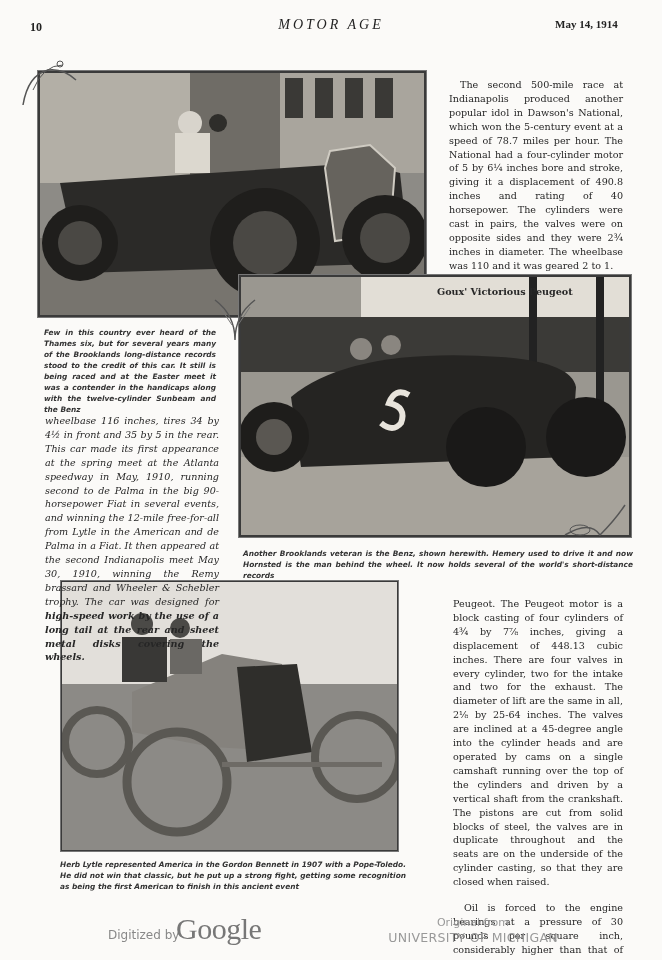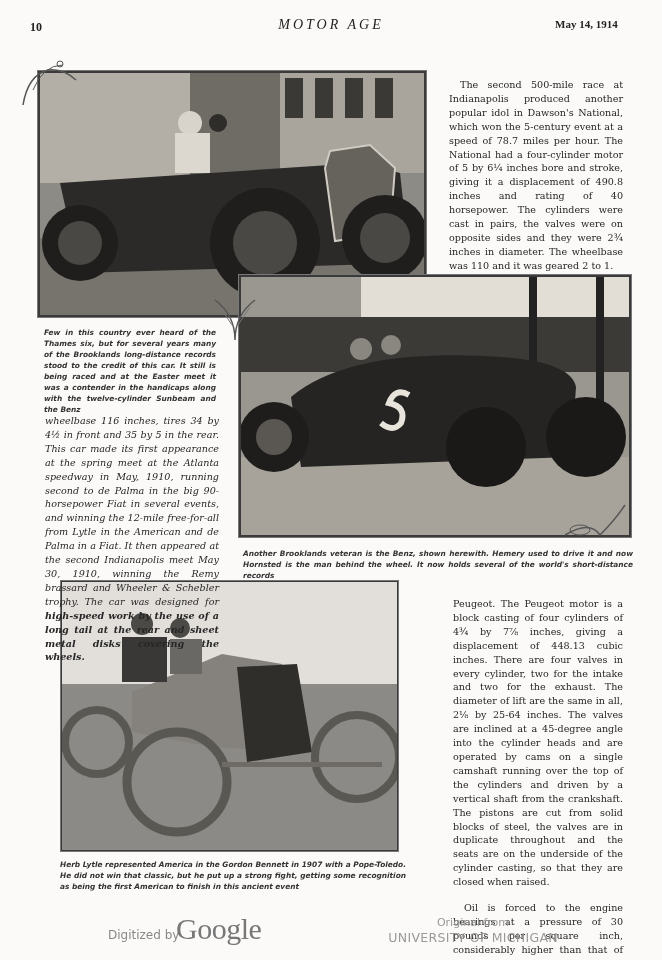--- a/index.html
+++ b/index.html
@@ -113,20 +113,21 @@
   <path d="M5 5 Q25 20 25 45 M45 5 Q25 20 25 45" fill="none" stroke="#555" stroke-width="1.5"></path>
   <path d="M10 12 L22 30 M40 12 L28 30" stroke="#777" stroke-width="1"></path>
 </svg>
 <svg class="abs deco" style="left:560px; top:500px; width:70px; height:40px;" viewBox="0 0 70 40">
   <path d="M5 35 Q30 20 40 35 Q55 20 65 5" fill="none" stroke="#555" stroke-width="1.5"></path>
   <ellipse cx="20" cy="30" rx="10" ry="5" fill="none" stroke="#555"></ellipse>
 </svg>
 
 <div class="abs col" style="left:437px; top:66px; width:198px;">
   <p class="ind">The second 500-mile race at Indianapolis produced another popular idol in Dawson's National, which won the 5-century event at a speed of 78.7 miles per hour. The National had a four-cylinder motor of 5 by 6¼ inches bore and stroke, giving it a displacement of 490.8 inches and rating of 40 horsepower. The cylinders were cast in pairs, the valves were on opposite sides and they were 2¾ inches in diameter. The wheelbase was 110 and it was geared 2 to 1.</p>
+  <p class="subhead">Goux' Victorious Peugeot</p>
 </div>
 
 <div class="abs col" style="left:33px; top:402px; width:198px;font-style:italic;">
   <p>
     <span>wheelbase 116 inches, tires 34 by 4½ in front and 35 by 5 in the rear. This car made its first appearance at the spring meet at the Atlanta speedway in May, 1910, running second to de Palma in the big 90-horsepower Fiat in several events, and winning the 12-mile free-for-all from Lytle in the American and de Palma in a Fiat. It then appeared at the second Indianapolis meet May 30, 1910, winning the Remy brassard and Wheeler &amp; Schebler trophy. The car was designed for</span>
     <span class="bold">high-speed work by the use of a long tail at the rear and sheet metal disks covering the wheels.</span>
   </p>
 </div>
 
 <div class="abs col" style="left:441px; top:585px; width:194px;">

